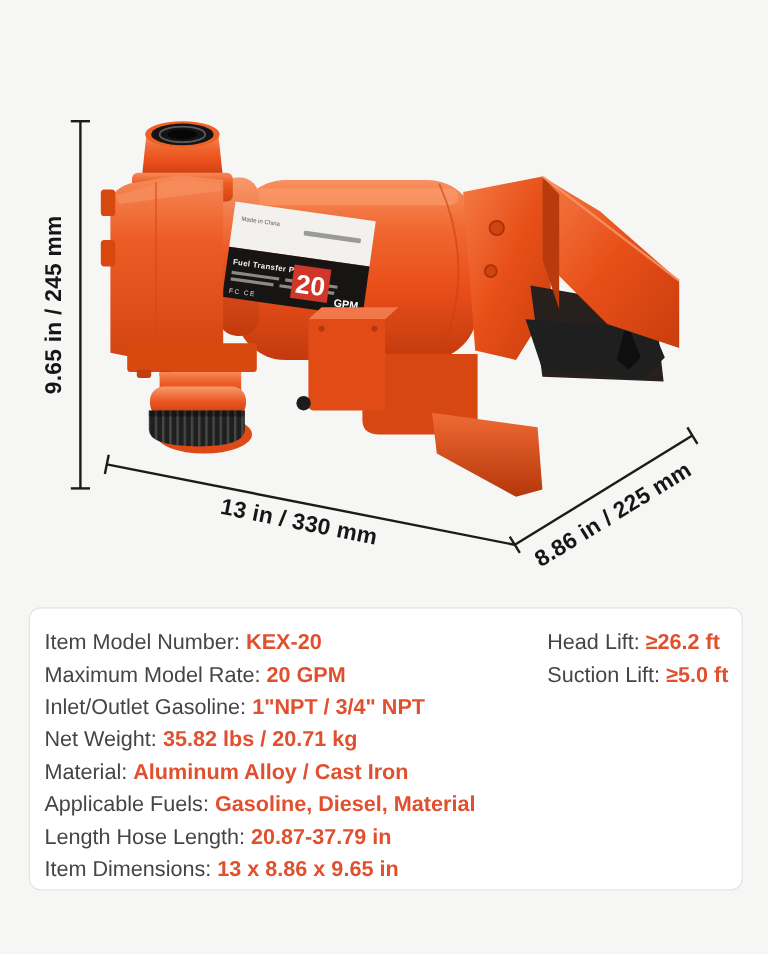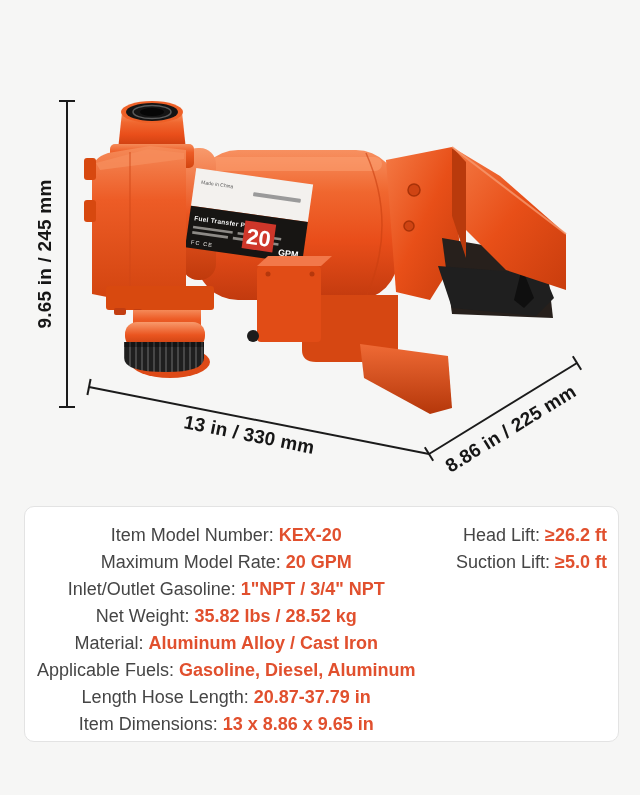--- a/index.html
+++ b/index.html
@@ -3,22 +3,22 @@
 <meta charset="utf-8">
 <style>
   html,body{margin:0;padding:0;}
   body{font-family:"Liberation Sans", sans-serif;}
   .stage{position:relative;width:640px;height:795px;background:#f6f6f5;overflow:hidden;}
   svg text{font-family:"Liberation Sans", sans-serif;}
   .dim-label{font-size:19px;font-weight:600;fill:#161616;letter-spacing:.2px;}
   .spec-panel{position:absolute;left:24px;top:506px;width:595px;height:236px;
               background:#ffffff;border:1px solid #e3e3e3;border-radius:10px;box-sizing:border-box;}
   .spec-col{position:absolute;top:522px;font-size:18px;line-height:27px;white-space:nowrap;}
-  .spec-left{left:37px;text-align:center;}
-  .spec-right{right:33px;text-align:right;}
+  .spec-left{left:37px;text-align:left;}
+  .spec-right{right:33px;text-align:left;}
   .spec-row .lbl{color:#454545;font-weight:400;}
   .spec-row .val{color:#e1502e;font-weight:600;}
 </style>
 </head>
 <body>
 
 <div class="stage">
 
   <svg width="640" height="500" viewBox="0 0 640 500">
     <defs>
@@ -133,23 +133,23 @@
     <text class="dim-label" transform="translate(514 434) rotate(-31.6)" text-anchor="middle">8.86 in / 225 mm</text>
   </svg>
 
   
   <div class="spec-panel"></div>
 
   <div class="spec-col spec-left">
     <div class="spec-row"><span class="lbl">Item Model Number:</span> <span class="val">KEX-20</span></div>
     <div class="spec-row"><span class="lbl">Maximum Model Rate:</span> <span class="val">20 GPM</span></div>
     <div class="spec-row"><span class="lbl">Inlet/Outlet Gasoline:</span> <span class="val">1"NPT / 3/4" NPT</span></div>
-    <div class="spec-row"><span class="lbl">Net Weight:</span> <span class="val">35.82 lbs / 28.52 kg</span></div>
+    <div class="spec-row"><span class="lbl">Net Weight:</span> <span class="val">35.82 lbs / 20.71 kg</span></div>
     <div class="spec-row"><span class="lbl">Material:</span> <span class="val">Aluminum Alloy / Cast Iron</span></div>
-    <div class="spec-row"><span class="lbl">Applicable Fuels:</span> <span class="val">Gasoline, Diesel, Aluminum</span></div>
+    <div class="spec-row"><span class="lbl">Applicable Fuels:</span> <span class="val">Gasoline, Diesel, Material</span></div>
     <div class="spec-row"><span class="lbl">Length Hose Length:</span> <span class="val">20.87-37.79 in</span></div>
     <div class="spec-row"><span class="lbl">Item Dimensions:</span> <span class="val">13 x 8.86 x 9.65 in</span></div>
   </div>
 
   <div class="spec-col spec-right">
     <div class="spec-row"><span class="lbl">Head Lift:</span> <span class="val">≥26.2 ft</span></div>
     <div class="spec-row"><span class="lbl">Suction Lift:</span> <span class="val">≥5.0 ft</span></div>
   </div>
 
 </div>

